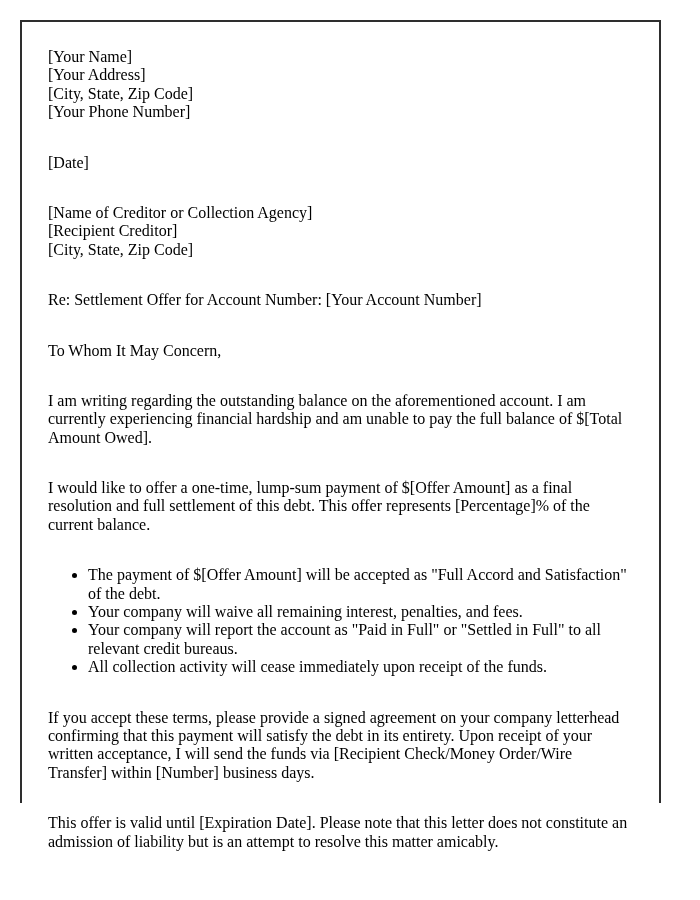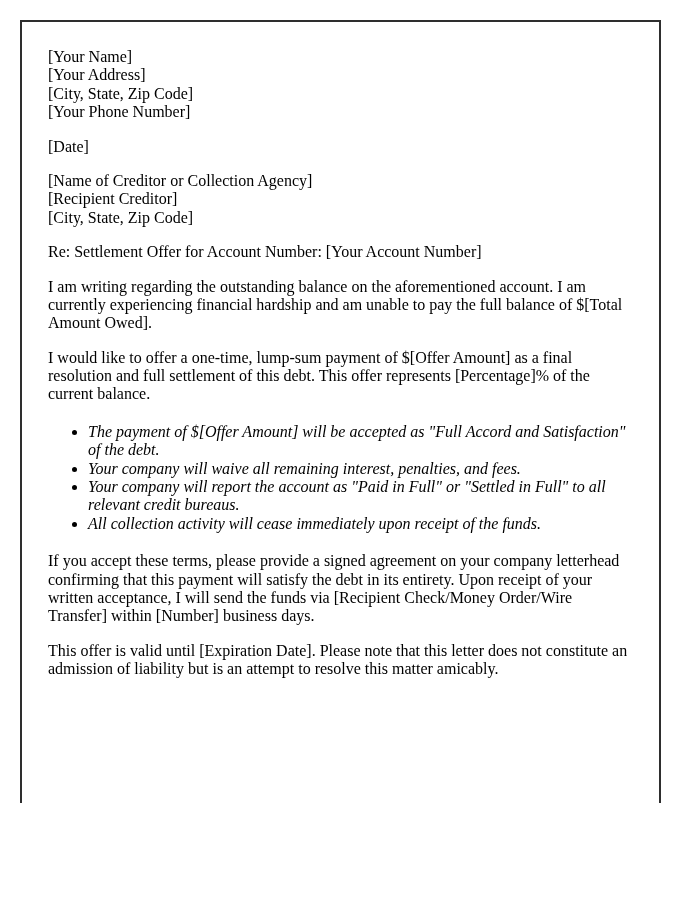--- a/index.html
+++ b/index.html
@@ -20,32 +20,31 @@
     border: 2px solid #2e2e2e;
     border-bottom: none;
     padding: 26px 26px 0 26px;
     background: #ffffff;
     font-family: "Liberation Serif", "DejaVu Serif", serif;
     font-size: 16px;
     line-height: 1.15;
     color: #000000;
   }
   .page-frame p {
-    margin: 16px 0;
+    margin: 32px 0;
   }
   .page-frame p:first-child {
     margin-top: 0;
   }
   .subject {
     font-weight: normal;
   }
   ul.conditions {
     margin: 19px 0;
     padding-left: 40px;
-    font-style: italic;
   }
   ul.conditions li {
     list-style-type: disc;
   }
   .addr-line {
     display: block;
   }
 </style>
 </head>
 <body>
@@ -62,20 +61,21 @@
   <p>[Date]</p>
 
   <p>
     <span class="addr-line">[Name of Creditor or Collection Agency]</span>
     <span class="addr-line">[Recipient Creditor]</span>
     <span class="addr-line">[City, State, Zip Code]</span>
   </p>
 
   <p class="subject">Re: Settlement Offer for Account Number: [Your Account Number]</p>
 
+  <p>To Whom It May Concern,</p>
 
   <p>I am writing regarding the outstanding balance on the aforementioned account. I am currently experiencing financial hardship and am unable to pay the full balance of $[Total Amount Owed].</p>
 
   <p>I would like to offer a one-time, lump-sum payment of $[Offer Amount] as a final resolution and full settlement of this debt. This offer represents [Percentage]% of the current balance.</p>
 
 
   <ul class="conditions">
     <li>The payment of $[Offer Amount] will be accepted as "Full Accord and Satisfaction" of the debt.</li>
     <li>Your company will waive all remaining interest, penalties, and fees.</li>
     <li>Your company will report the account as "Paid in Full" or "Settled in Full" to all relevant credit bureaus.</li>

